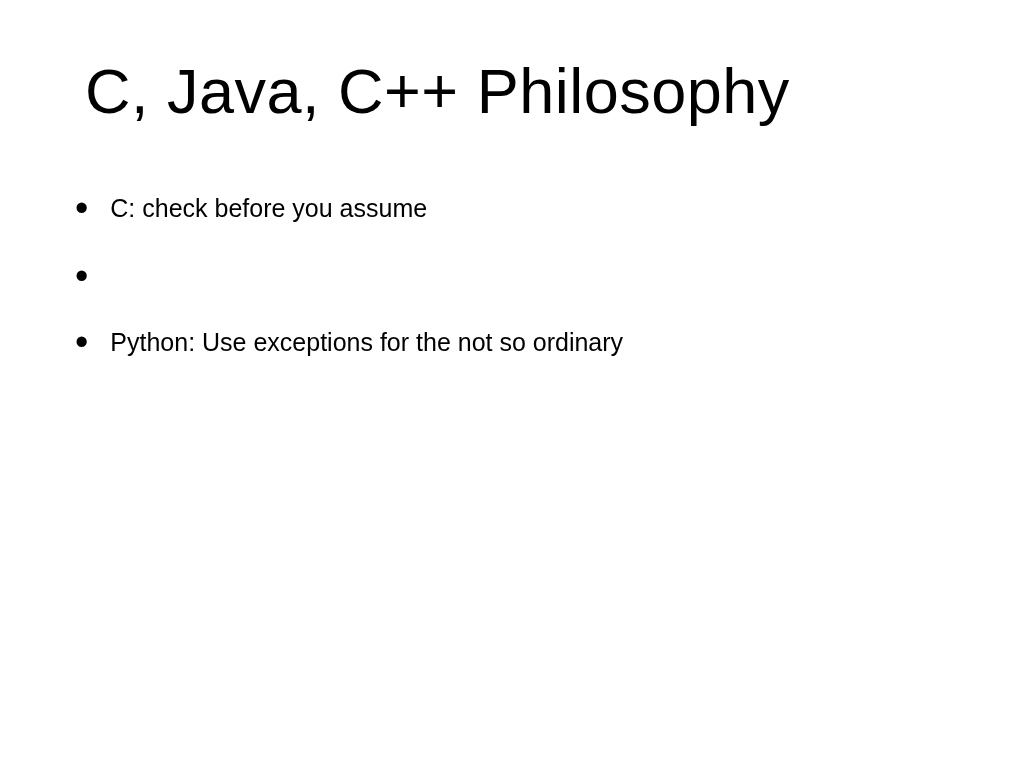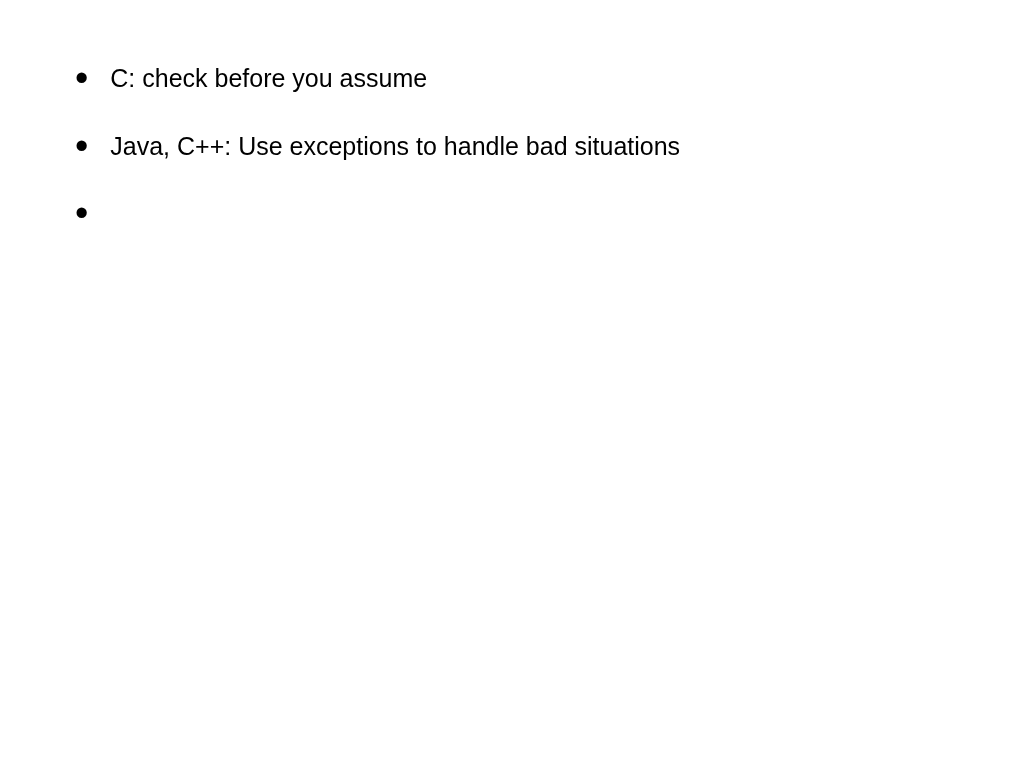--- a/index.html
+++ b/index.html
@@ -49,26 +49,27 @@
     .bullet-text {
       font-size: 25px;
       line-height: 1.3;
       text-align: right;
     }
   </style>
 </head>
 <body>
 
 <div class="slide">
+  <h1 class="title">C, Java, C++ Philosophy</h1>
   <ul class="bullet-list">
     <li class="bullet-item">
       <span class="bullet-marker">•</span>
       <span class="bullet-text">C: check before you assume</span>
     </li>
     <li class="bullet-item">
       <span class="bullet-marker">•</span>
-      <span class="bullet-text">Java, C++: Use exceptions to handle bad situations</span>
     </li>
     <li class="bullet-item">
       <span class="bullet-marker">•</span>
+      <span class="bullet-text">Python: Use exceptions for the not so ordinary</span>
     </li>
   </ul>
 </div>
 
 </body></html>

